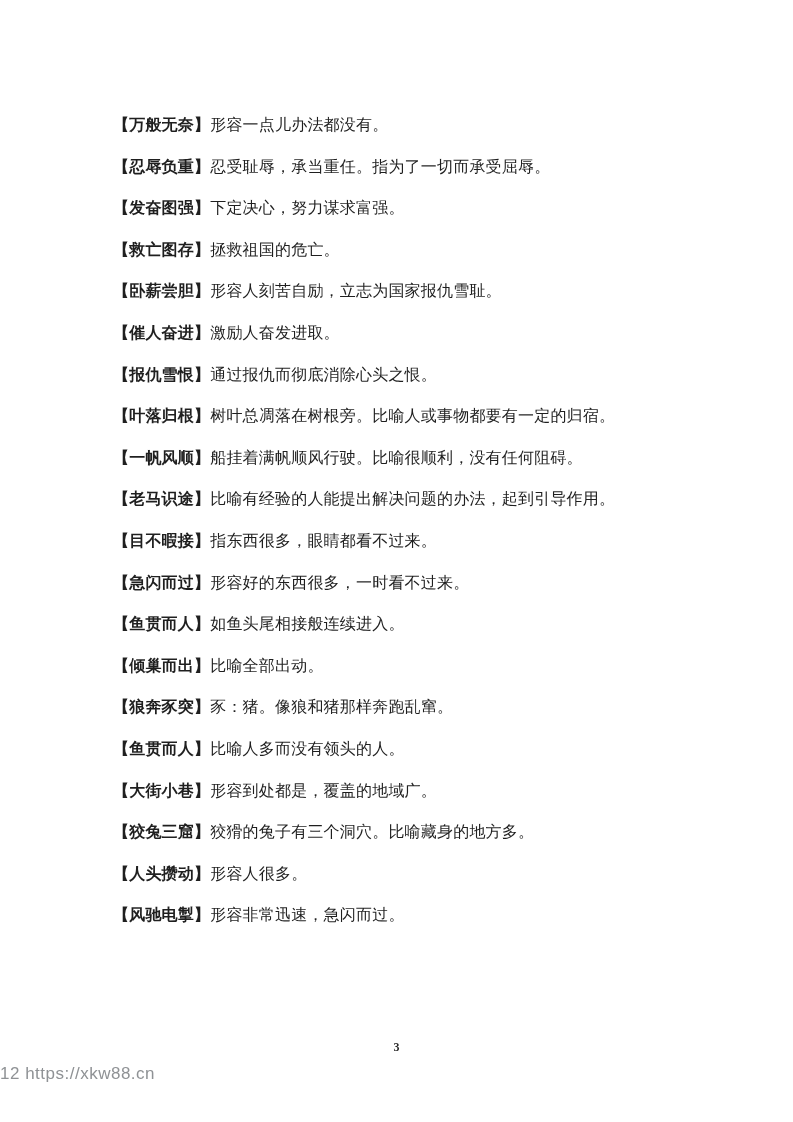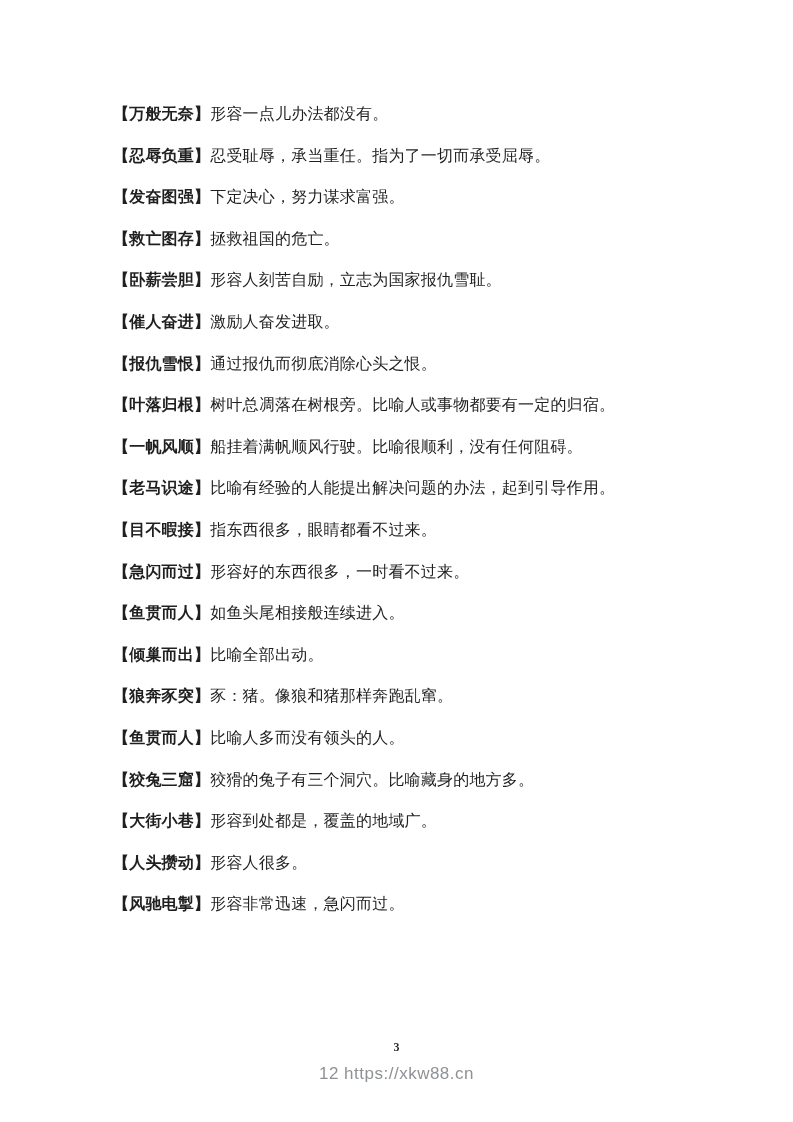--- a/index.html
+++ b/index.html
@@ -15,21 +15,21 @@
     font-family: "Liberation Serif", "DejaVu Serif", serif;
     color: #1f1f1f;
   }
   .page {
     position: absolute;
     inset: 0;
     background: #ffffff;
   }
   .entries {
     position: absolute;
-    top: 93px;
+    top: 104px;
     left: 113px;
     right: 50px;
   }
   .entry {
     height: 41.6px;
     line-height: 41.6px;
     font-size: 16px;
     white-space: nowrap;
     letter-spacing: 0.2px;
   }
@@ -47,21 +47,21 @@
     text-align: center;
     font-size: 12px;
     font-weight: bold;
     color: #2a2a2a;
   }
   .watermark {
     position: absolute;
     top: 1064px;
     left: 0;
     width: 100%;
-    text-align: center;
+    text-align: left;
     font-size: 17px;
     color: #8f9295;
     font-family: "Liberation Sans", "DejaVu Sans", sans-serif;
     letter-spacing: 0.5px;
   }
 </style>
 </head>
 <body>
 
 <div class="page">
@@ -75,20 +75,20 @@
       <div class="entry"><span class="term">【报仇雪恨】</span><span class="definition">通过报仇而彻底消除心头之恨。</span></div>
       <div class="entry"><span class="term">【叶落归根】</span><span class="definition">树叶总凋落在树根旁。比喻人或事物都要有一定的归宿。</span></div>
       <div class="entry"><span class="term">【一帆风顺】</span><span class="definition">船挂着满帆顺风行驶。比喻很顺利，没有任何阻碍。</span></div>
       <div class="entry"><span class="term">【老马识途】</span><span class="definition">比喻有经验的人能提出解决问题的办法，起到引导作用。</span></div>
       <div class="entry"><span class="term">【目不暇接】</span><span class="definition">指东西很多，眼睛都看不过来。</span></div>
       <div class="entry"><span class="term">【急闪而过】</span><span class="definition">形容好的东西很多，一时看不过来。</span></div>
       <div class="entry"><span class="term">【鱼贯而人】</span><span class="definition">如鱼头尾相接般连续进入。</span></div>
       <div class="entry"><span class="term">【倾巢而出】</span><span class="definition">比喻全部出动。</span></div>
       <div class="entry"><span class="term">【狼奔豕突】</span><span class="definition">豕：猪。像狼和猪那样奔跑乱窜。</span></div>
       <div class="entry"><span class="term">【鱼贯而人】</span><span class="definition">比喻人多而没有领头的人。</span></div>
+      <div class="entry"><span class="term">【大街小巷】</span><span class="definition">形容到处都是，覆盖的地域广。</span></div>
       <div class="entry"><span class="term">【狡兔三窟】</span><span class="definition">狡猾的兔子有三个洞穴。比喻藏身的地方多。</span></div>
-      <div class="entry"><span class="term">【大街小巷】</span><span class="definition">形容到处都是，覆盖的地域广。</span></div>
       <div class="entry"><span class="term">【人头攒动】</span><span class="definition">形容人很多。</span></div>
       <div class="entry"><span class="term">【风驰电掣】</span><span class="definition">形容非常迅速，急闪而过。</span></div>
     </div>
   <div class="page-number">3</div>
   <div class="watermark">12 https://xkw88.cn</div>
 </div>
 
 </body></html>

